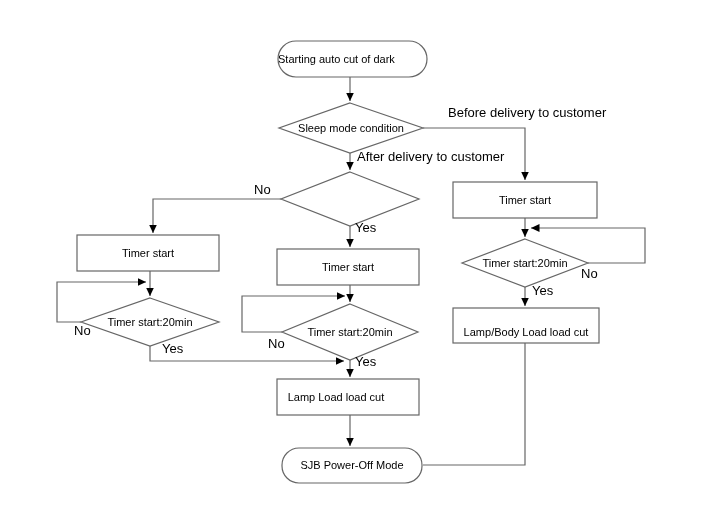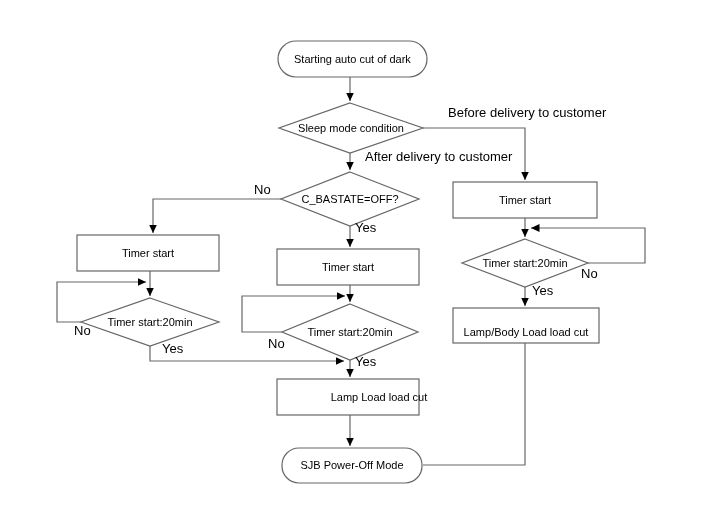--- a/index.html
+++ b/index.html
@@ -10,21 +10,21 @@
     font-family:"Liberation Sans", sans-serif;
     overflow:hidden;
   }
   .canvas svg { position:absolute; left:0; top:0; }
   .node-lbl {
     position:absolute;
     display:flex; align-items:center; justify-content:center;
     font-size:11px; line-height:13px; color:#000;
   }
   .node-lbl.start-lbl {
-    justify-content:flex-start; text-align:left; padding-left:16px;
+    justify-content:flex-start; text-align:left; padding-left:0;
     box-sizing:border-box;
   }
   .edge-lbl {
     position:absolute;
     font-size:13px; line-height:12px; color:#000;
     white-space:nowrap;
   }
 </style>
 </head>
 <body>
@@ -74,43 +74,42 @@
   </svg>
 
   <div class="node-lbl start-lbl" style="left:278px;top:41px;width:149px;height:36px;">
     <span>
       <span style="display:block">Starting auto cut of dark</span>
     </span>
   </div>
 
   <div class="node-lbl" style="left:279px;top:103px;width:144px;height:50px;">Sleep mode condition</div>
 
-  <div class="node-lbl" style="left:281px;top:172px;width:138px;height:54px;">C_BASTATE=OFF?</div>
 
   <div class="node-lbl" style="left:77px;top:235px;width:142px;height:36px;">Timer start</div>
 
   <div class="node-lbl" style="left:277px;top:249px;width:142px;height:36px;">Timer start</div>
 
   <div class="node-lbl" style="left:453px;top:182px;width:144px;height:36px;">Timer start</div>
 
   <div class="node-lbl" style="left:81px;top:298px;width:138px;height:48px;">Timer start:20min</div>
 
   <div class="node-lbl" style="left:282px;top:304px;width:136px;height:56px;">Timer start:20min</div>
 
   <div class="node-lbl" style="left:462px;top:239px;width:126px;height:48px;">Timer start:20min</div>
 
-  <div class="node-lbl" style="left:277px;top:379px;width:118px;height:36px;padding-left:43px;">Lamp Load load cut</div>
+  <div class="node-lbl" style="left:277px;top:379px;width:118px;height:36px;">Lamp Load load cut</div>
 
   <div class="node-lbl" style="left:453px;top:308px;width:146px;height:48px;">Lamp/Body Load load cut</div>
 
   <div class="node-lbl" style="left:282px;top:448px;width:140px;height:35px;">SJB Power-Off Mode</div>
 
   <div class="edge-lbl" style="left:448px;top:107px;">Before delivery to customer</div>
 
-  <div class="edge-lbl" style="left:357px;top:151px;margin-left:8px;">After delivery to customer</div>
+  <div class="edge-lbl" style="left:357px;top:151px;">After delivery to customer</div>
 
   <div class="edge-lbl" style="left:254px;top:184px;">No</div>
 
   <div class="edge-lbl" style="left:355px;top:222px;">Yes</div>
 
   <div class="edge-lbl" style="left:74px;top:325px;">No</div>
 
   <div class="edge-lbl" style="left:162px;top:343px;">Yes</div>
 
   <div class="edge-lbl" style="left:268px;top:338px;">No</div>

